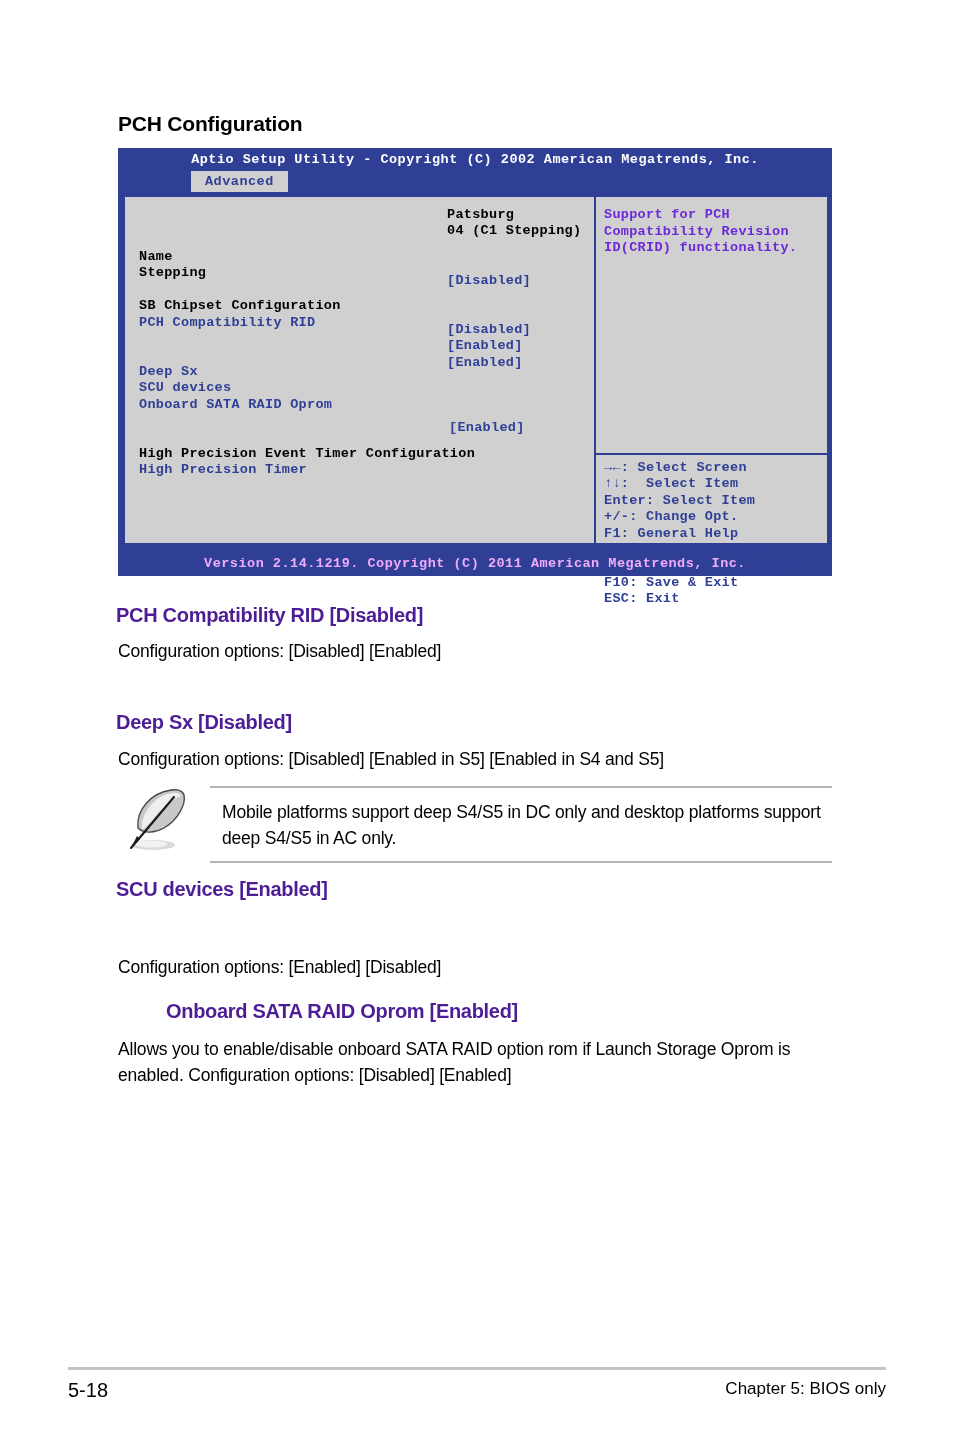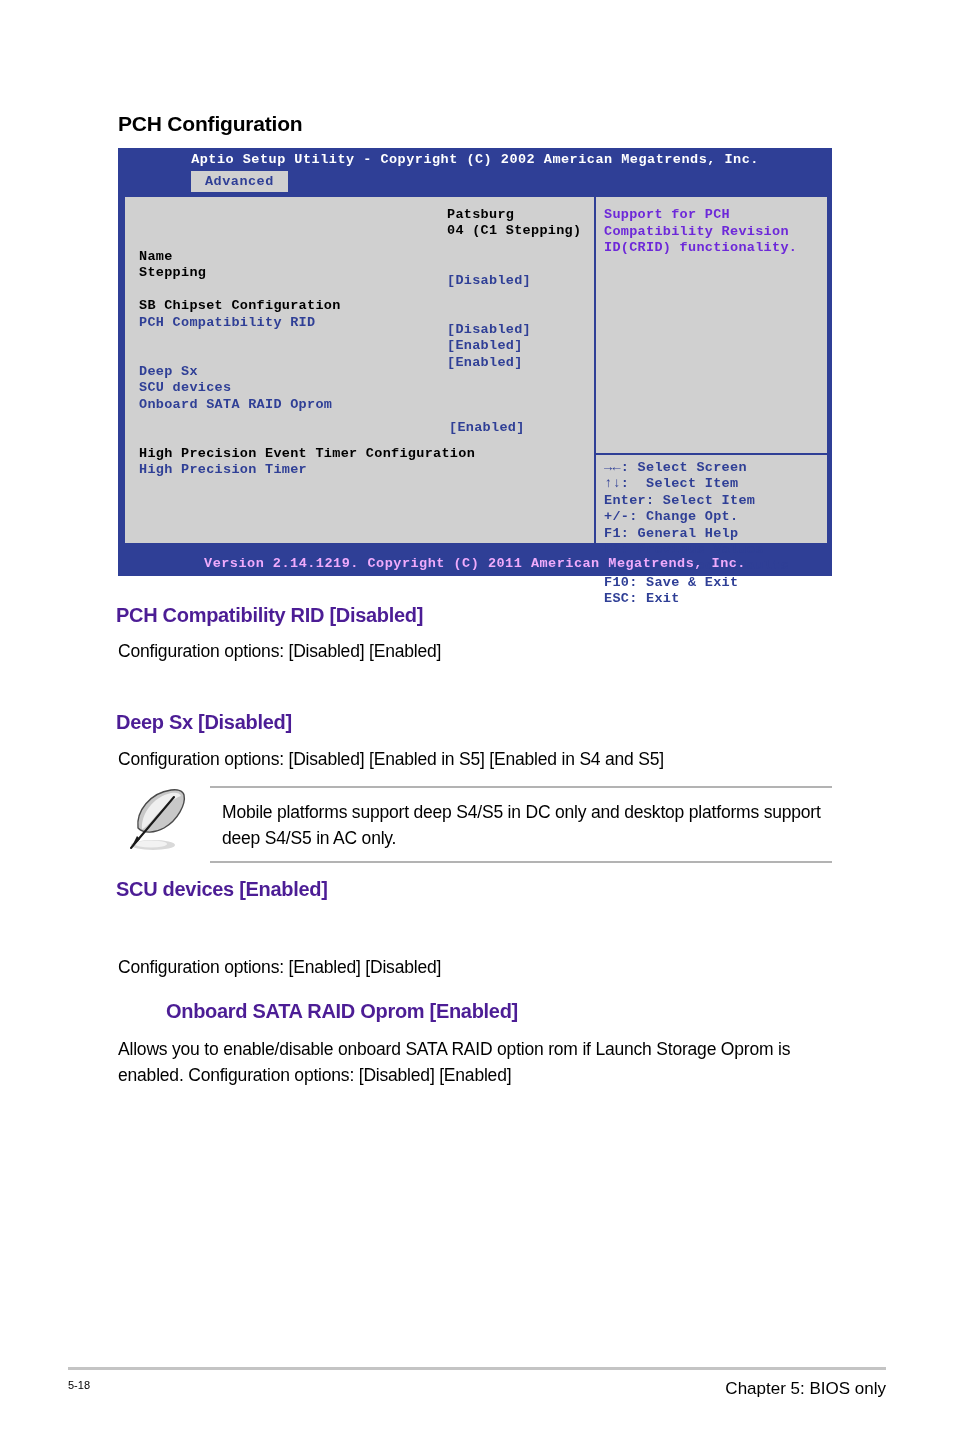--- a/index.html
+++ b/index.html
@@ -217,21 +217,21 @@
     left: 68px;
     top: 1367px;
     width: 818px;
     height: 3px;
     background: #c4c4c4;
   }
   .foot-left {
     position: absolute;
     left: 68px;
     top: 1379px;
-    font-size: 11px;
+    font-size: 20px;
     color: #000;
   }
   .foot-right {
     position: absolute;
     right: 68px;
     top: 1379px;
     font-size: 17px;
     color: #000;
     text-align: right;
   }

